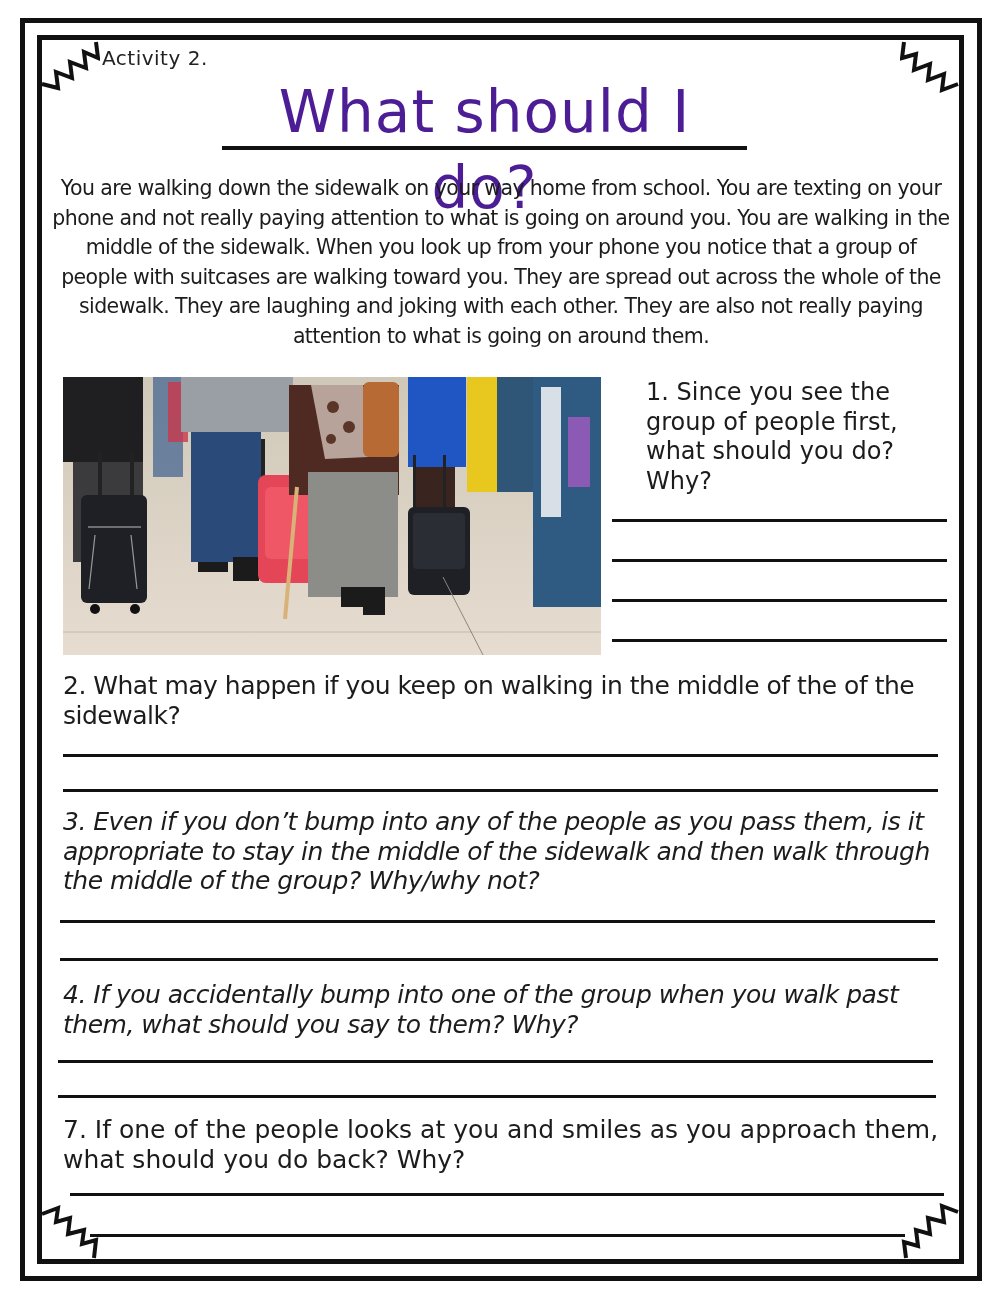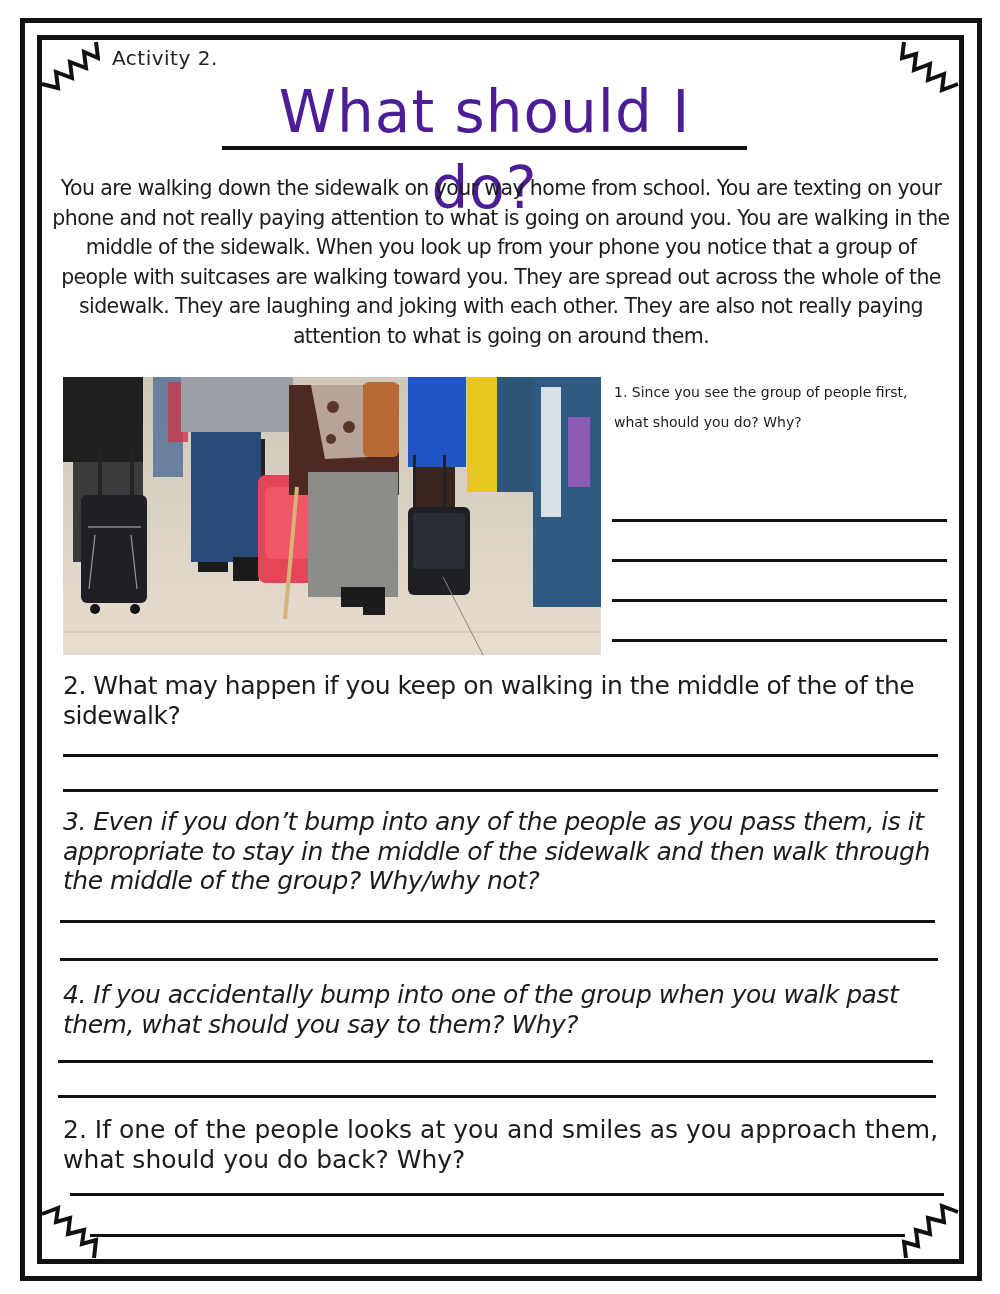--- a/index.html
+++ b/index.html
@@ -9,31 +9,31 @@
     .outer-border { position: absolute; left: 20px; top: 18px; width: 962px; height: 1263px; border: 5px solid #111; }
     .inner-border { position: absolute; left: 37px; top: 35px; width: 927px; height: 1229px; border: 5px solid #111; }
 
     .corner { position: absolute; width: 60px; height: 60px; }
     .corner svg { width: 100%; height: 100%; display: block; }
     .corner-tl { left: 40px; top: 38px; }
     .corner-tr { left: 900px; top: 38px; }
     .corner-bl { left: 40px; top: 1200px; }
     .corner-br { left: 900px; top: 1200px; }
 
-    .activity-label { position: absolute; left: 112px; top: 46px; font-size: 20px; letter-spacing: 0.5px; color: #222; }
+    .activity-label { position: absolute; left: 102px; top: 46px; font-size: 20px; letter-spacing: 0.5px; color: #222; }
 
     .title { position: absolute; left: 222px; top: 74px; width: 525px; text-align: center; font-size: 58px; font-weight: 400; letter-spacing: 1px; color: #4c1d95; line-height: 76px; }
     .title-underline { position: absolute; left: 222px; top: 146px; width: 525px; height: 4px; background: #111; }
 
     .intro { position: absolute; left: 52px; top: 174px; width: 898px; text-align: center; font-size: 20.5px; line-height: 29.5px; color: #1c1c1c; letter-spacing: -0.6px; }
 
     .photo { position: absolute; left: 63px; top: 377px; width: 538px; height: 278px; overflow: hidden; background: #d9d2c6; }
     .photo svg { width: 100%; height: 100%; display: block; }
 
-    .q1 { position: absolute; left: 614px; top: 378px; width: 300px; font-size: 14px; line-height: 29.5px; color: #1c1c1c; }
+    .q1 { position: absolute; left: 646px; top: 378px; width: 300px; font-size: 24px; line-height: 29.5px; color: #1c1c1c; }
 
     .line { position: absolute; height: 3px; background: #111; }
 
     .question { position: absolute; font-size: 25px; line-height: 29.5px; color: #1c1c1c; letter-spacing: -0.5px; }
     .q2 { left: 63px; top: 671px; width: 880px; }
     .q3 { left: 63px; top: 807px; width: 880px; font-style: italic; }
     .q4 { left: 63px; top: 980px; width: 880px; font-style: italic; }
     .q5 { left: 63px; top: 1115px; width: 880px; letter-spacing: 0; }
 
     .answer-field { display: block; }
@@ -147,15 +147,15 @@
 <div class="line answer-field" style="left:63px; top:789px; width:875px;"></div>
 
 <p class="question q3">3. Even if you don’t bump into any of the people as you pass them, is it appropriate to stay in the middle of the sidewalk and then walk through the middle of the group? Why/why not?</p>
 <div class="line answer-field" style="left:60px; top:920px; width:875px;"></div>
 <div class="line answer-field" style="left:60px; top:958px; width:878px;"></div>
 
 <p class="question q4">4. If you accidentally bump into one of the group when you walk past them, what should you say to them? Why?</p>
 <div class="line answer-field" style="left:58px; top:1060px; width:875px;"></div>
 <div class="line answer-field" style="left:58px; top:1095px; width:878px;"></div>
 
-<p class="question q5">2. If one of the people looks at you and smiles as you approach them, what should you do back? Why?</p>
+<p class="question q5">7. If one of the people looks at you and smiles as you approach them, what should you do back? Why?</p>
 <div class="line answer-field" style="left:70px; top:1193px; width:874px;"></div>
 <div class="line" style="left:90px; top:1234px; width:815px;"></div>
 
 </body></html>

